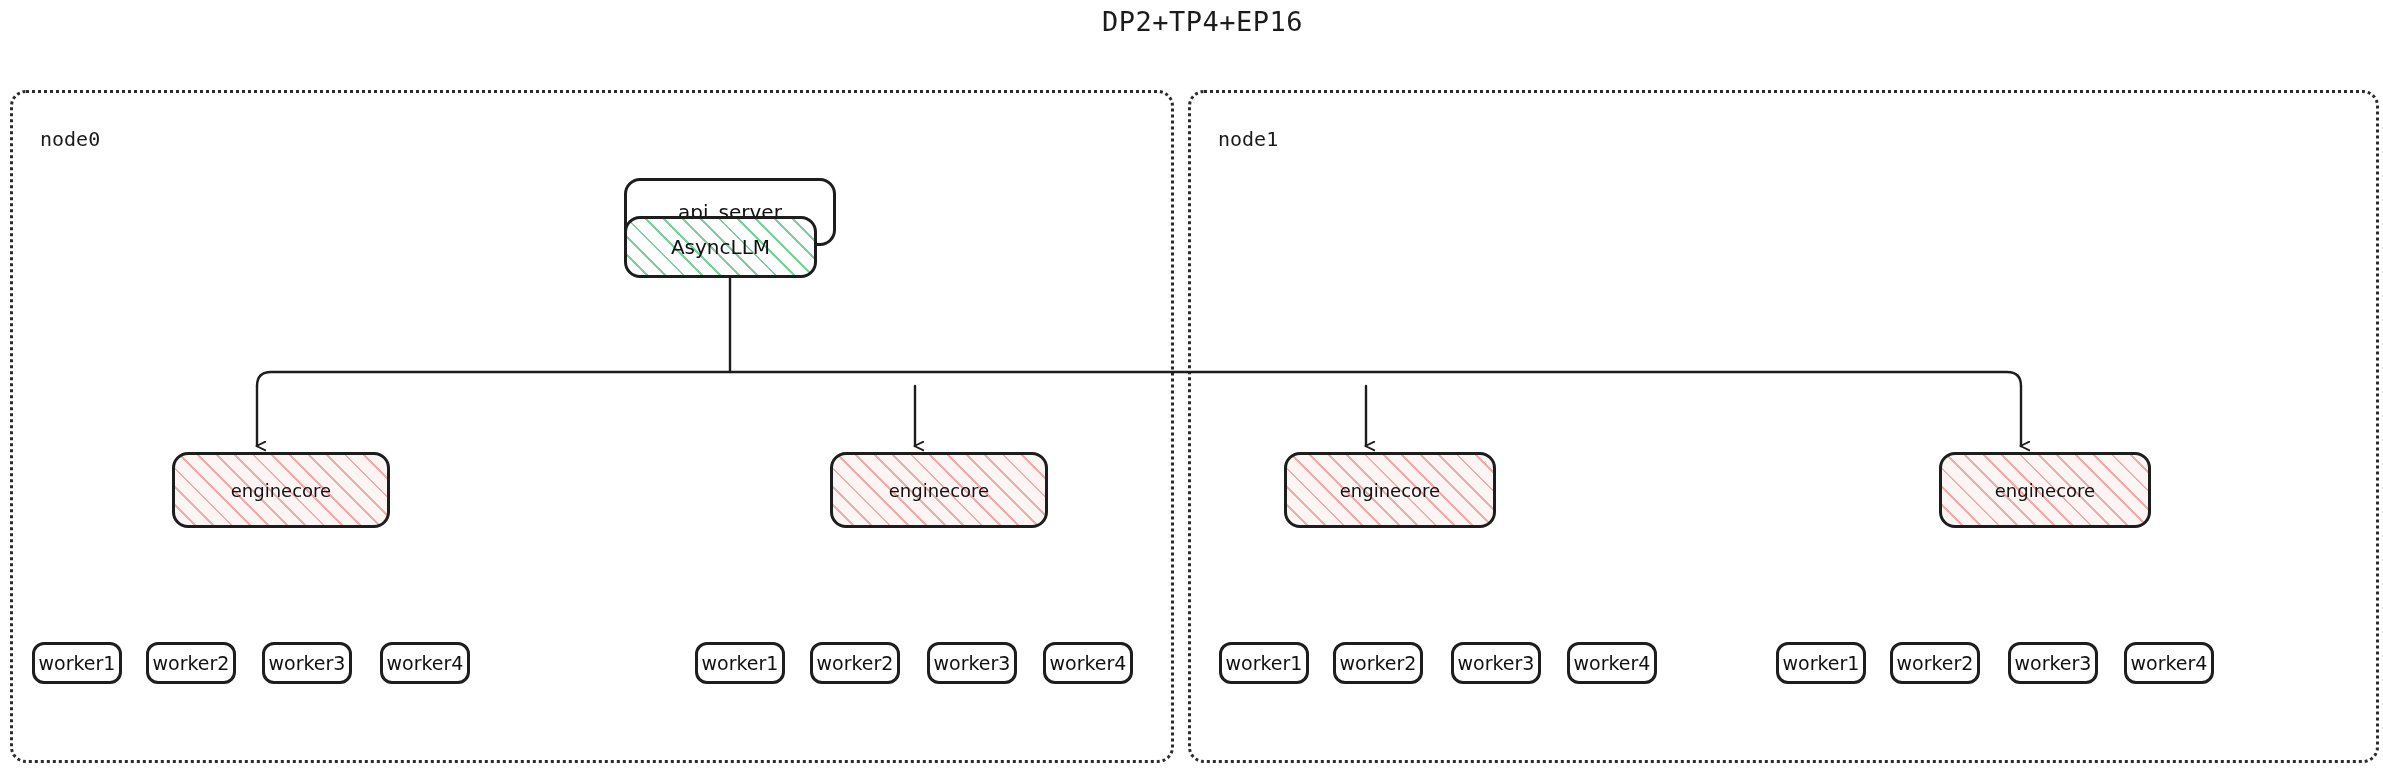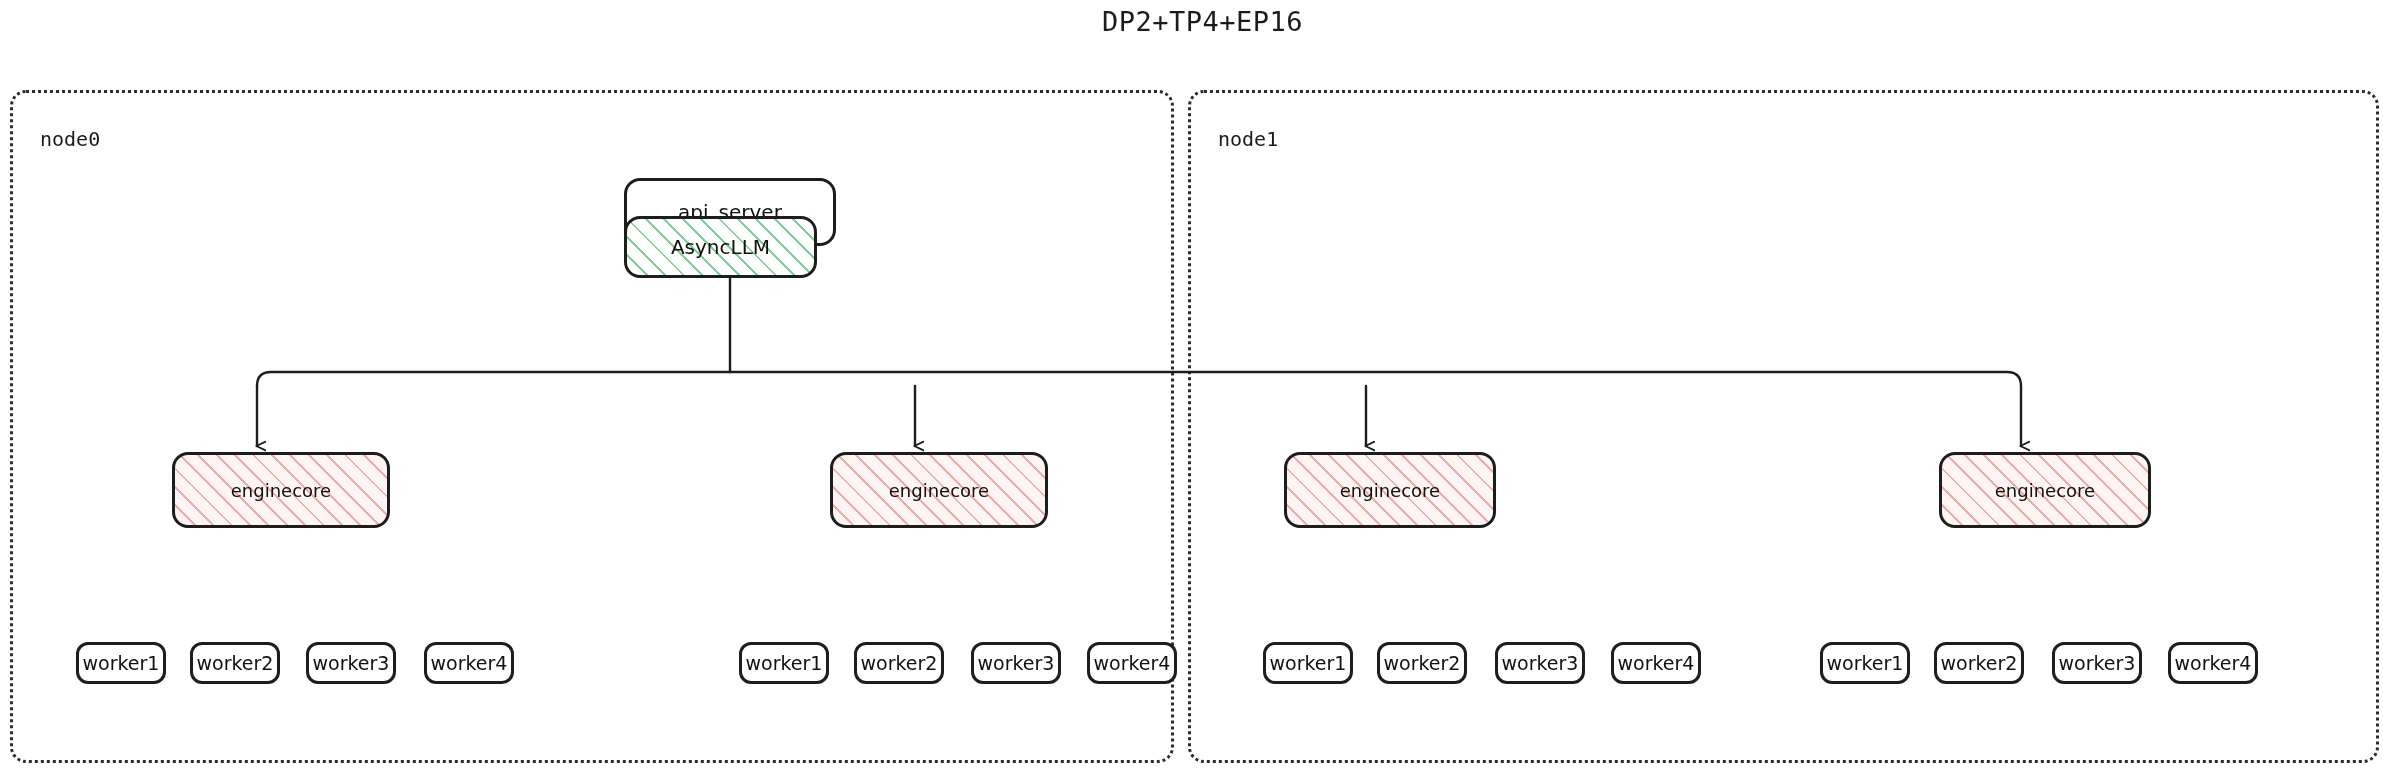--- a/index.html
+++ b/index.html
@@ -89,21 +89,20 @@
         rgba(255,255,255,0) 2px,
         rgba(255,255,255,0) 13px);
     margin-left: 24px;
   }
 
   .box.worker {
     font-size: 19px;
     border-radius: 12px;
     border-width: 3px;
     background: #ffffff;
-    margin-left: 44px;
   }
 
   
   #wires {
     position: absolute;
     left: 0;
     top: 0;
     width: 2383px;
     height: 773px;
     pointer-events: none;

